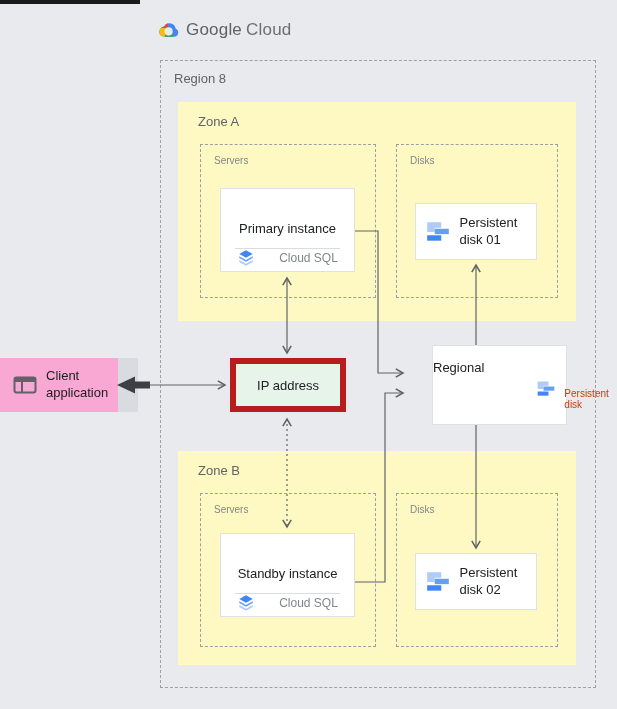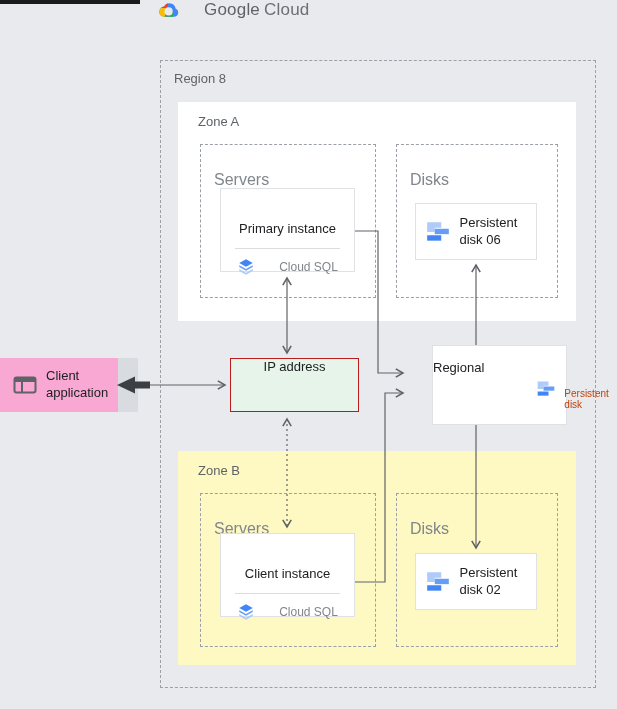--- a/index.html
+++ b/index.html
@@ -3,59 +3,59 @@
 <meta charset="utf-8">
 <style>
   * { margin:0; padding:0; box-sizing:border-box; }
   body { font-family:"Liberation Sans", sans-serif; background:#fff; }
   .canvas {
     position:relative; width:617px; height:709px;
     background:#e8eaed; overflow:hidden;
     font-family:"Liberation Sans", sans-serif;
   }
   .topbar { position:absolute; left:0; top:0; width:140px; height:4px; background:#1a1a1a; }
-  .logo { position:absolute; left:155px; top:0; display:flex; align-items:flex-start; gap:23px; }
+  .logo { position:absolute; left:155px; top:20px; display:flex; align-items:flex-start; gap:5px; }
   .logo-text { font-size:17px; color:#5f6368; letter-spacing:.2px; }
   .logo-text .g { font-weight:500; }
   .logo-text .c { font-weight:400; margin-left:4px; color:#6b7075; }
 
   .region {
     position:absolute; left:160px; top:60px; width:436px; height:628px;
     border:1px dashed #9aa0a6;
   }
   .region-label { position:absolute; left:13px; top:10px; font-size:13px; color:#5f6368; }
 
   .zone { position:absolute; left:17px; width:398px; }
-  .zone-a { top:41px; height:219px; background:#ffffff; }
+  .zone-a { top:41px; height:219px; background:#fef9c3; }
   .zone-b { top:390px; height:214px; background:#fef9c3; }
   .zone-label { position:absolute; left:20px; top:12px; font-size:13px; color:#5f6368; }
 
   .dashed-box { position:absolute; border:1px dashed #9aa0a6; }
-  .dashed-label { position:absolute; left:13px; top:10px; font-size:16px; color:#80868b;margin-top:16px; }
+  .dashed-label { position:absolute; left:13px; top:10px; font-size:10px; color:#80868b; }
   .servers-box { left:22px; top:42px; width:176px; height:154px; }
   .disks-box  { left:218px; top:42px; width:162px; height:154px; }
 
   .card { position:absolute; background:#fff; border:1px solid #dfe1e5; }
 
   .instance-card { width:135px; height:84px; display:flex; flex-direction:column; }
   .instance-title { text-align:center; font-size:13px; color:#202124; padding-top:32px; }
   .instance-divider { border-top:1px solid #dadce0; margin:12px 14px 0 14px; }
-  .product-row { display:flex; align-items:center; justify-content:center; gap:24px; margin-top:9px; }
+  .product-row { display:flex; align-items:center; justify-content:center; gap:24px; }
   .product-label { font-size:12px; color:#80868b; }
 
   .pd-card { width:122px; height:57px; display:flex; align-items:center; justify-content:center; gap:9px; }
   .pd-label { font-size:13px; color:#202124; width:68px; line-height:1.3; }
 
   .client-card { position:absolute; left:0; top:358px; width:118px; height:54px; background:#f9a8d4;
     display:flex; align-items:center; gap:9px; padding-left:13px; }
   .client-strip { position:absolute; left:118px; top:358px; width:20px; height:54px; background:#d8dbdf; }
   .client-label { font-size:13px; color:#202124; line-height:1.3; width:76px; }
 
-  .ip-card { position:absolute; left:230px; top:358px; width:129px; height:54px;
-    background:#e6f4ea; border:1px solid #b91c1c; display:flex; justify-content:center; }
+  .ip-card { position:absolute; left:230px; top:358px; width:116px; height:54px;
+    background:#e6f4ea; border:6px solid #b91c1c; display:flex; align-items:center; justify-content:center; }
   .ip-label { font-size:13px; color:#202124; }
 
   .regional-card { position:absolute; left:432px; top:345px; width:135px; height:80px;
     display:flex; flex-direction:row;gap:12px; }
   .regional-title { text-align:center; font-size:13px; color:#202124; padding-top:14px; }
   .regional-divider { border-top:1px solid #dadce0; margin:10px 14px 0 14px; }
   .regional-row { display:flex; align-items:center; justify-content:center; gap:8px; margin-top:8px; }
   .regional-sub { font-size:10px; color:#c2410c;margin-top:19px; }
 
   .arrows { position:absolute; left:0; top:0; width:617px; height:709px; pointer-events:none; }
@@ -133,25 +133,25 @@
   </div>
 
   <div class="card pd-card" style="left:415px; top:203px;">
     <span style="display:inline-flex;">
       <svg width="26" height="26" viewBox="0 0 24 24">
         <path d="M2,3 h13 v5 h-6 v4 h-7 z" fill="#aecbfa"></path>
         <path d="M9,9 h13 v5 h-13 z" fill="#669df6"></path>
         <path d="M2,15 h13 v5 h-13 z" fill="#4285f4"></path>
       </svg>
     </span>
-    <span class="pd-label">Persistent disk 06</span>
+    <span class="pd-label">Persistent disk 01</span>
   </div>
 
   <div class="card instance-card" style="left:220px; top:533px;">
-    <div class="instance-title">Client instance</div>
+    <div class="instance-title">Standby instance</div>
     <div class="instance-divider"></div>
     <div class="product-row">
       <span style="display:inline-flex;">
         <svg width="18" height="18" viewBox="0 0 24 24">
           <path d="M12 1.5 L21 6.5 L12 11.5 L3 6.5 Z" fill="#4285f4"></path>
           <path d="M3 9.5 L3 12 L12 17 L21 12 L21 9.5 L12 14.5 Z" fill="#669df6"></path>
           <path d="M3 14.8 L3 17.3 L12 22.3 L21 17.3 L21 14.8 L12 19.8 Z" fill="#aecbfa"></path>
         </svg>
       </span>
       <span class="product-label">Cloud SQL</span>

